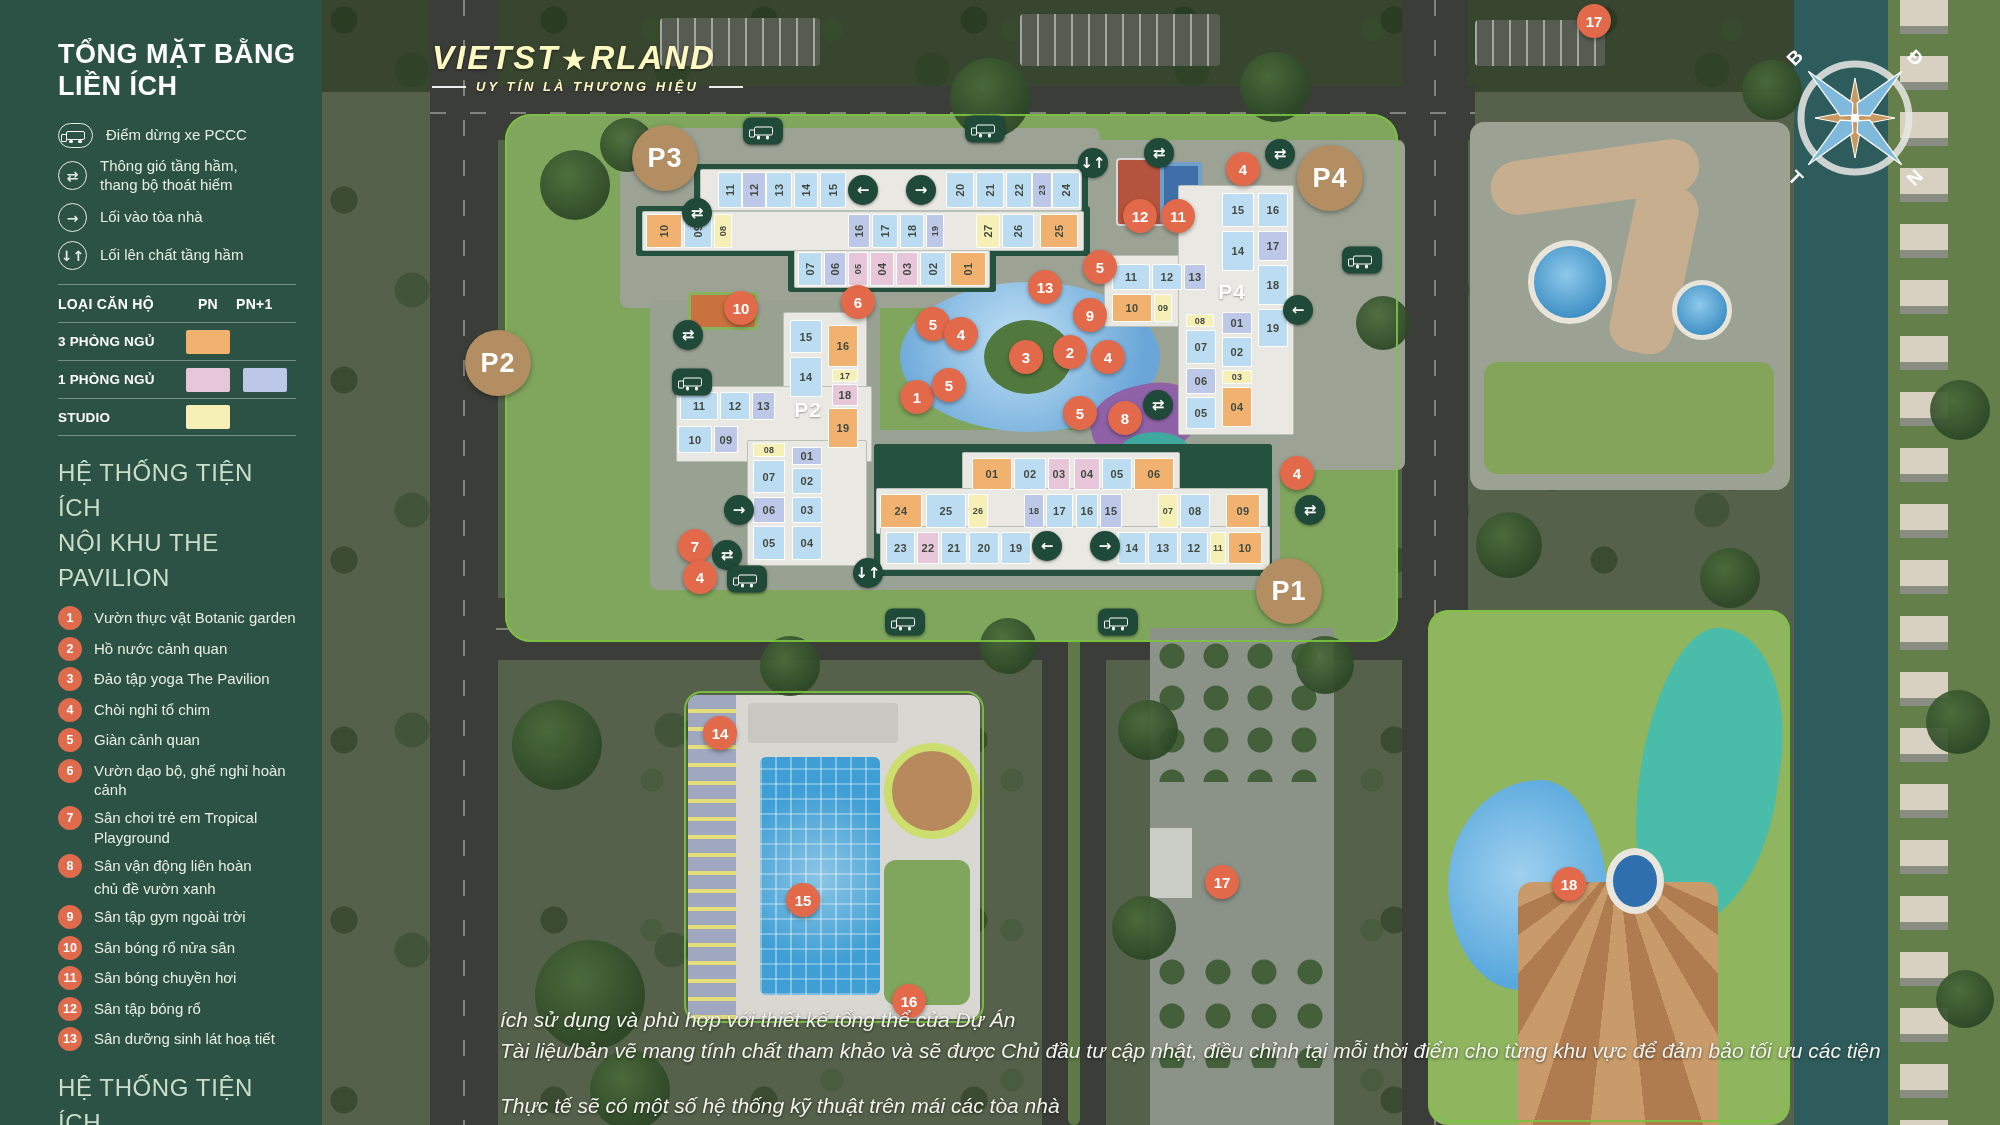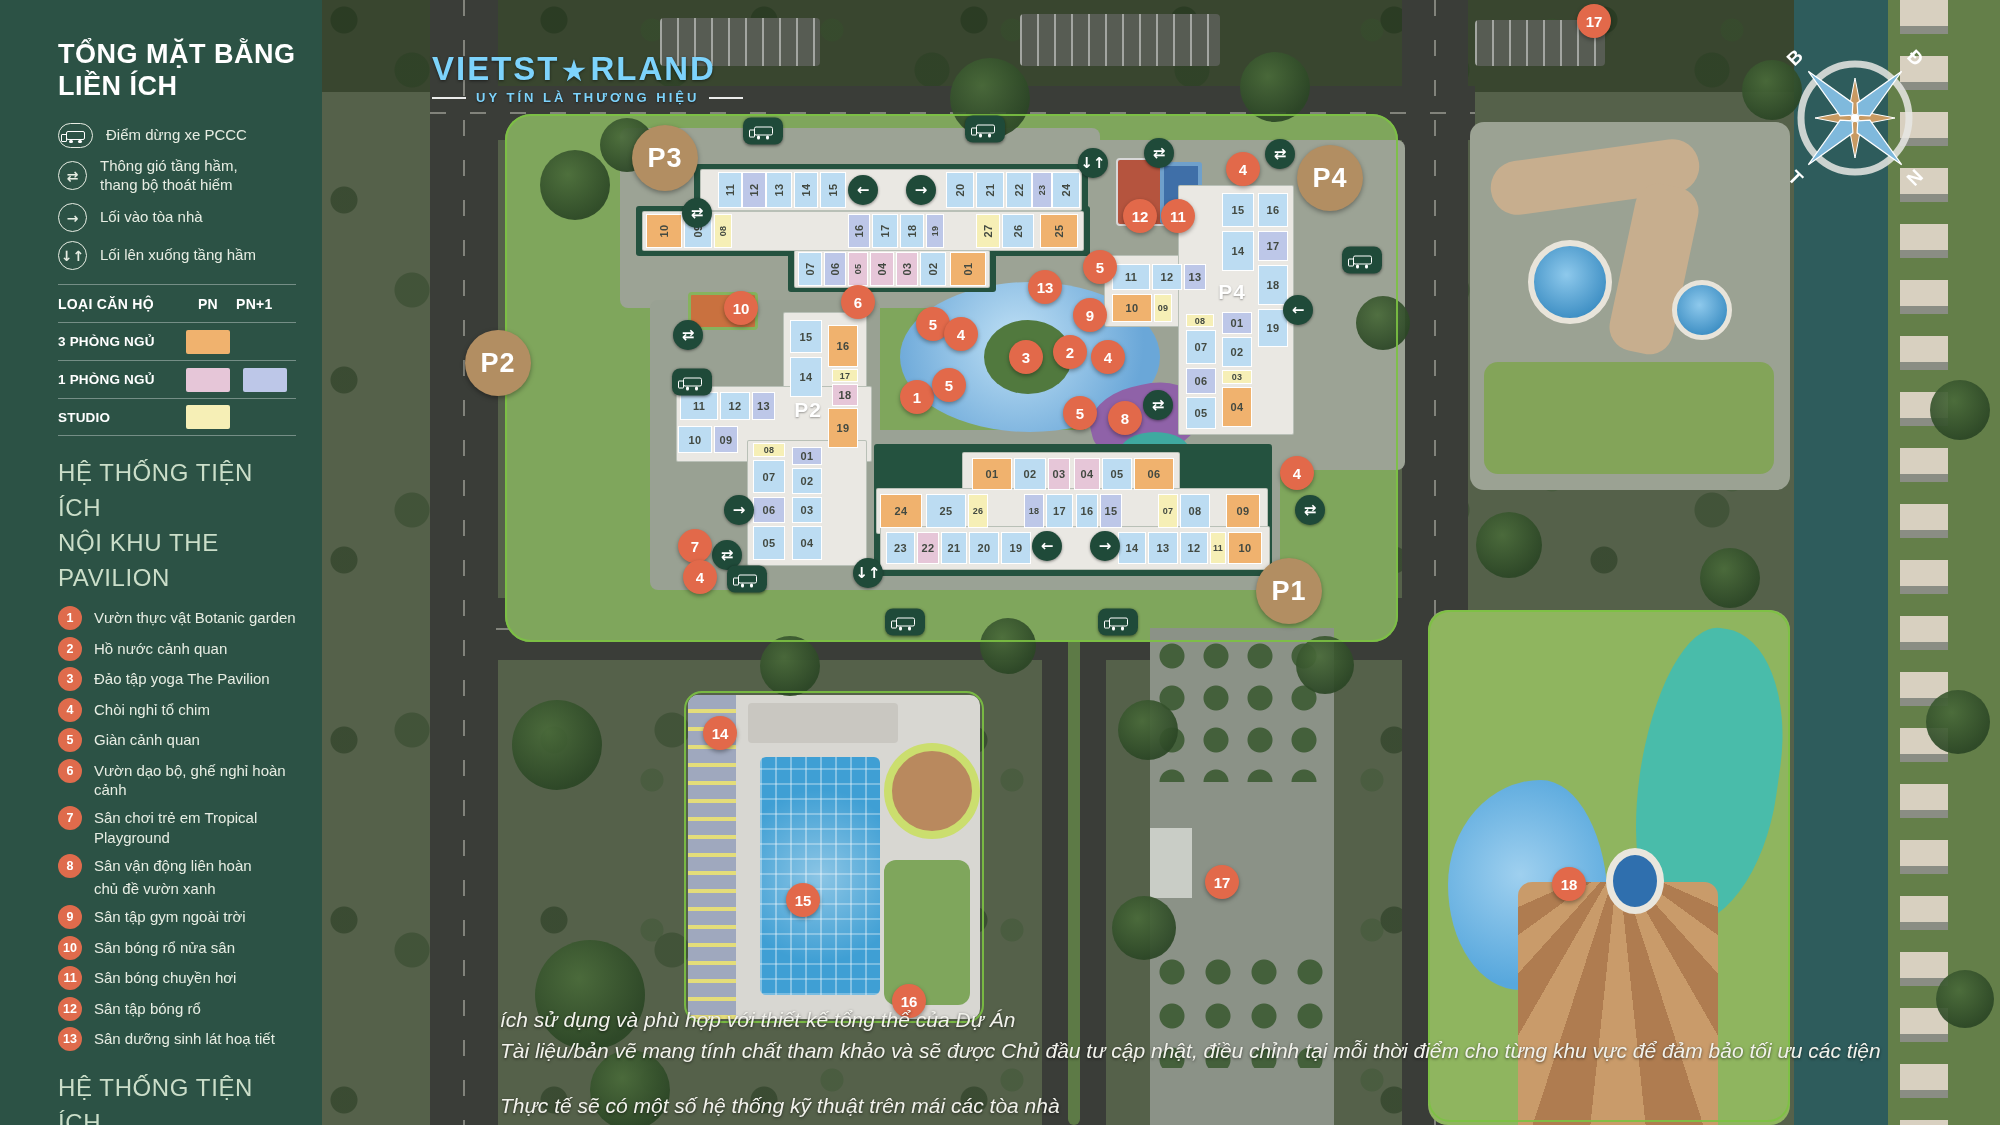--- a/index.html
+++ b/index.html
@@ -40,21 +40,21 @@
   .mk{position:absolute;width:34px;height:34px;border-radius:50%;background:#E2694A;color:#fff;
       display:flex;align-items:center;justify-content:center;font-weight:bold;font-size:15px;
       transform:translate(-50%,-50%);box-shadow:0 2px 4px rgba(0,0,0,.35);z-index:15;}
   .pl{position:absolute;width:66px;height:66px;border-radius:50%;background:#B28E62;color:#fff;
       display:flex;align-items:center;justify-content:center;font-weight:800;font-size:27px;
       transform:translate(-50%,-50%);box-shadow:0 2px 5px rgba(0,0,0,.35);z-index:16;letter-spacing:1px;}
   .bt{position:absolute;color:#fff;font-weight:800;font-size:21px;transform:translate(-50%,-50%);
       text-shadow:0 1px 2px rgba(0,0,0,.35);z-index:13;letter-spacing:1px;}
   .bnd{position:absolute;border:2.5px solid #7CC242;opacity:.9;z-index:9;}
   
-  .logo{position:absolute;left:432px;top:50px;z-index:30;color:#7dd3fc;}
+  .logo{position:absolute;left:432px;top:39px;z-index:30;color:#fef9c3;font-style:italic;}
   .logo .brand{font-size:33px;font-weight:800;letter-spacing:2px;display:flex;align-items:flex-end;
                text-shadow:0 1px 3px rgba(0,0,0,.5);}
   .logo .star{font-family:"DejaVu Sans",sans-serif;font-size:30px;margin:0 1px;}
   .logo .tag{display:flex;align-items:center;gap:10px;margin-top:2px;}
   .logo .tag .ln{height:2px;width:34px;background:#fff;opacity:.9;}
   .logo .tagtxt{font-size:13px;letter-spacing:3px;font-weight:bold;text-shadow:0 1px 2px rgba(0,0,0,.5);}
   .disc{position:absolute;left:500px;top:1004px;width:1470px;z-index:30;color:#F2F2EC;
         font-style:italic;font-size:21px;line-height:31px;text-shadow:0 1px 3px rgba(0,0,0,.6);}
   .disc .p2{margin-top:24px;}
   
@@ -591,21 +591,21 @@
         <div class="lg-row">
           <span class="lg-ic">⇄</span>
           <div class="lg-lbl">Thông gió tầng hầm,<br>thang bộ thoát hiểm</div>
         </div>
         <div class="lg-row">
           <span class="lg-ic">→</span>
           <div class="lg-lbl">Lối vào tòa nhà</div>
         </div>
         <div class="lg-row">
           <span class="lg-ic">↓↑</span>
-          <div class="lg-lbl">Lối lên xuống tầng hầm</div>
+          <div class="lg-lbl">Lối lên chất tầng hầm</div>
         </div>
       </div>
     <div class="sb-table">
         <div class="sb-tr">
           <div class="sb-th">LOẠI CĂN HỘ</div>
           <div class="sb-th" style="text-align: center;">PN</div>
           <div class="sb-th" style="text-align: left;">PN+1</div>
         </div>
         <div class="sb-tr">
           <div class="sb-td-label">3 PHÒNG NGỦ</div>

